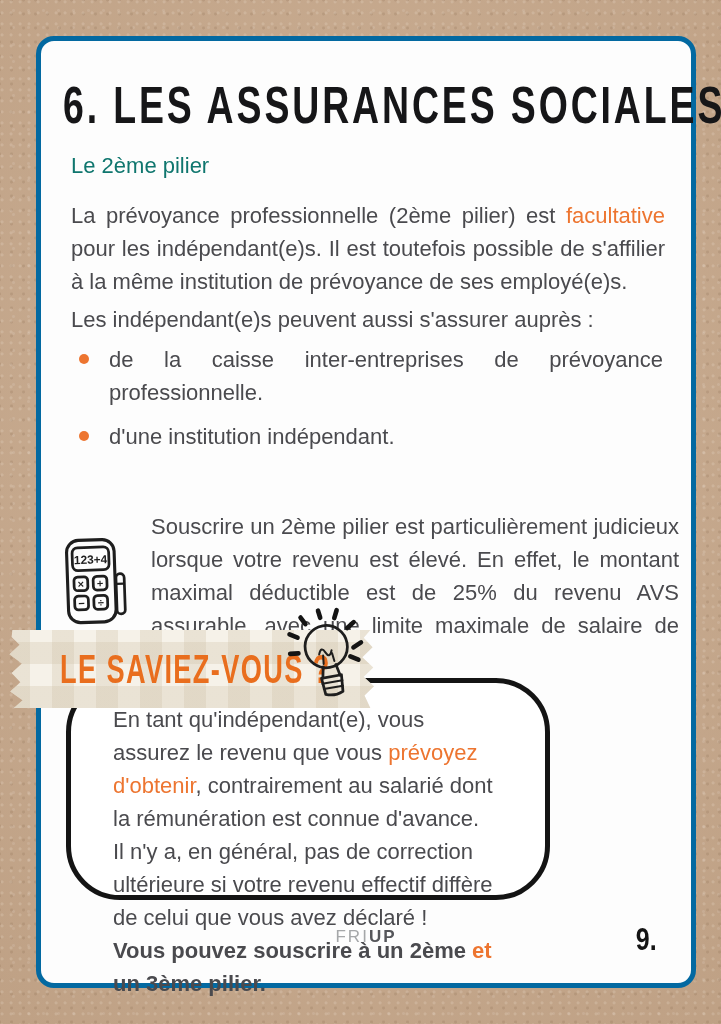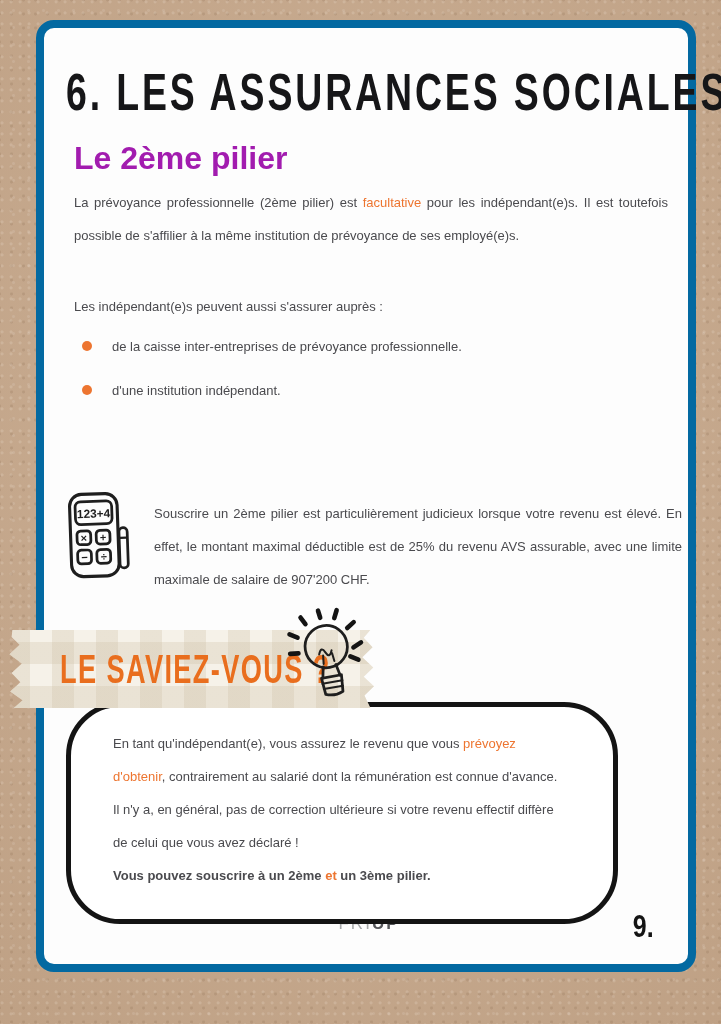--- a/index.html
+++ b/index.html
@@ -11,33 +11,33 @@
     background:
       radial-gradient(circle at 23% 17%, rgba(255,248,238,.16) 0 1px, transparent 2px) 0 0/9px 11px,
       radial-gradient(circle at 71% 64%, rgba(104,74,46,.14) 0 1px, transparent 2px) 3px 5px/12px 14px,
       radial-gradient(circle at 50% 50%, rgba(255,255,255,.10) 0 1px, transparent 2px) 6px 2px/15px 17px,
       radial-gradient(120% 110% at 50% 42%, rgba(255,252,245,.10), rgba(96,66,40,.16)),
       #c8a98c;
   }
 
   
   .card{
-    position:absolute; left:36px; top:20px; width:660px; height:952px;
-    background:#fdfdfd; border:8px solid #0369a1; border-radius:18px;
+    position:absolute; left:36px; top:36px; width:660px; height:952px;
+    background:#fdfdfd; border:5px solid #0369a1; border-radius:18px;
   }
 
   .title{ position:absolute; left:22px; top:34px; white-space:nowrap; }
   .title span{
     display:inline-block; font-weight:700; font-size:52px; color:#161618;
     letter-spacing:4px; transform:scaleX(.72); transform-origin:left center;
   }
 
-  .subtitle{ position:absolute; left:30px; top:112px; font-size:32px; font-weight:700; color:#a21caf; }
+  .subtitle{ position:absolute; left:30px; top:112px; font-size:22px; font-weight:400; color:#0f766e; }
 
-  .body-text{ font-size:13px; line-height:33px; color:#4a4a4e; }
+  .body-text{ font-size:22px; line-height:33px; color:#4a4a4e; }
   .justify{ text-align:justify; }
   .hl{ color:#ed7530; }
 
   .p1{ position:absolute; left:30px; top:158px; width:594px; }
   .lead{ position:absolute; left:30px; top:262px; width:594px; }
 
   .bullets{ position:absolute; left:30px; top:302px; width:592px; list-style:none; }
   .bullets li{ display:flex; margin-bottom:11px; }
   .dot{ flex:0 0 10px; width:10px; height:10px; border-radius:50%; background:#ed7530; margin:11px 20px 0 8px; }
 
@@ -62,21 +62,21 @@
   .tape-label{ white-space:nowrap; }
   .tape-label span{
     display:inline-block; font-weight:700; font-size:40px; color:#e96e1e;
     letter-spacing:2px; transform:scaleX(.68); transform-origin:left center;
   }
 
   .bulb{ position:absolute; left:280px; top:604px; z-index:6; }
 
   
   .bubble{
-    position:absolute; left:66px; top:702px; width:552px; height:222px; z-index:1;
+    position:absolute; left:66px; top:678px; width:484px; height:222px; z-index:1;
     background:#fff; border:5px solid #141414; border-radius:54px;
     padding:20px 52px 0 42px;
   }
   .bubble .p2{ margin-top:0;font-weight:bold; }
 
   
   .footer-brand{
     position:absolute; left:0; width:650px; top:886px; text-align:center;
     font-size:17px; letter-spacing:2px;
   }

